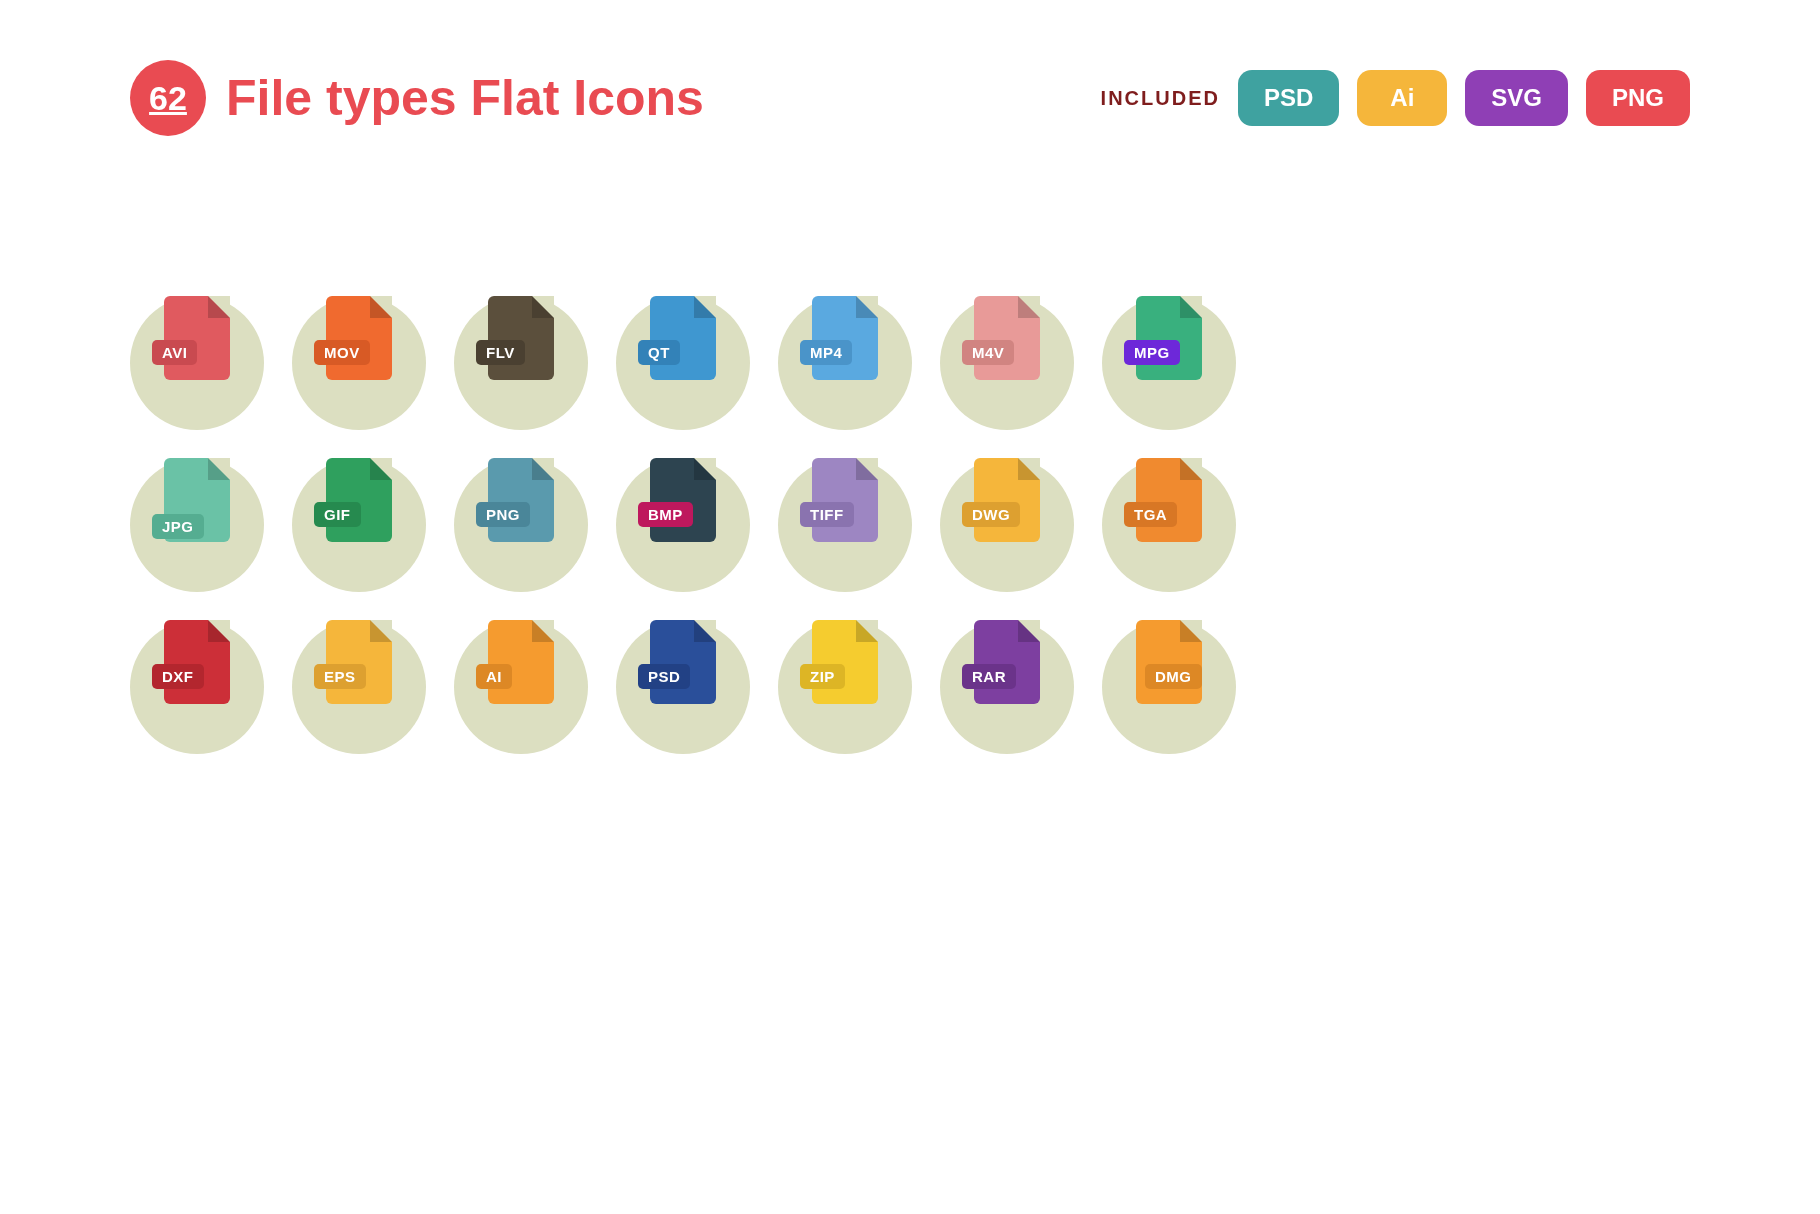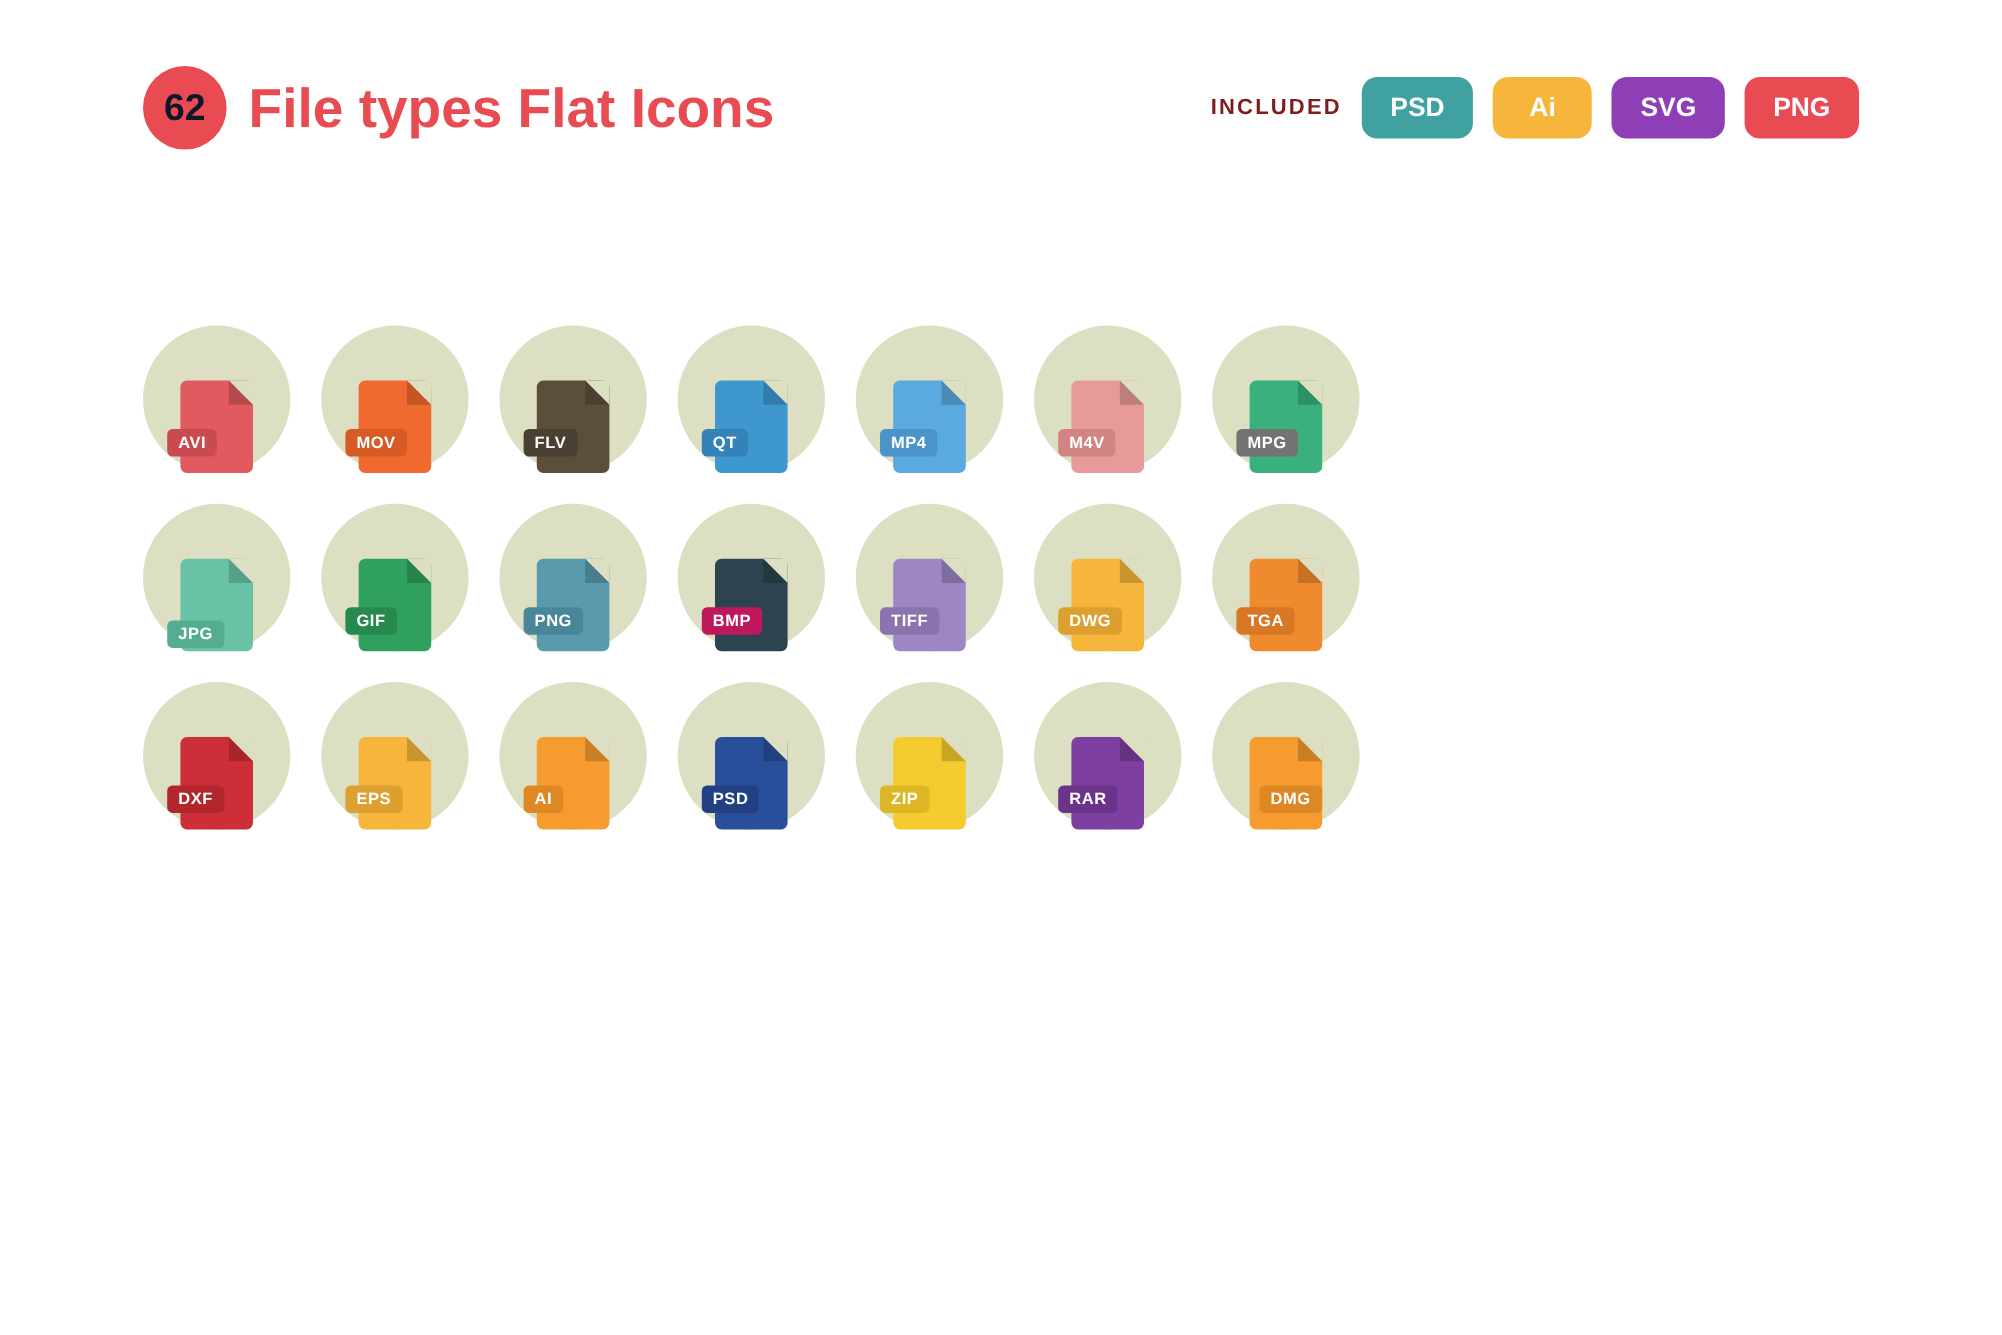--- a/index.html
+++ b/index.html
@@ -19,26 +19,27 @@
   .title-group {
     display: flex;
     align-items: center;
     gap: 20px;
   }
   .count-badge {
     width: 76px;
     height: 76px;
     border-radius: 50%;
     background: #e94b52;
-    color: #0f172a;
+    color: #ffffff;
     display: flex;
     align-items: center;
     justify-content: center;
     font-size: 34px;
     font-weight: 700;
+    text-decoration: underline;
   }
   .title {
     font-size: 50px;
     font-weight: 700;
     color: #e94b52;
   }
   .included-group {
     display: flex;
     align-items: center;
     gap: 18px;
@@ -64,21 +65,21 @@
     gap: 28px;
     padding: 160px 130px 0 130px;
     justify-content: start;
   }
   .icon-cell {
     width: 134px;
     height: 134px;
     border-radius: 50%;
     background: #dcdfc1;
     display: flex;
-    align-items: flex-end;
+    align-items: flex-start;
     justify-content: center;
     position: relative;
   }
   .file-shape {
     width: 66px;
     height: 84px;
     border-radius: 6px;
     position: relative;
     display: flex;
     align-items: center;
@@ -171,21 +172,21 @@
     </div>
     <div class="icon-cell">
       <div class="file-shape" style="background: rgb(232, 154, 152);">
         <div class="file-fold"></div>
         <div class="file-label" style="background: rgb(209, 132, 129);">M4V</div>
       </div>
     </div>
     <div class="icon-cell">
       <div class="file-shape" style="background: rgb(57, 176, 126);">
         <div class="file-fold"></div>
-        <div class="file-label" style="background: #737373;">MPG</div>
+        <div class="file-label" style="background: #6d28d9;">MPG</div>
       </div>
     </div>
     <div class="icon-cell">
       <div class="file-shape" style="background: rgb(106, 194, 166);">
         <div class="file-fold"></div>
         <div class="file-label" style="background: rgb(85, 173, 145); margin-top: 12px;">JPG</div>
       </div>
     </div>
     <div class="icon-cell">
       <div class="file-shape" style="background: rgb(47, 160, 94);">

